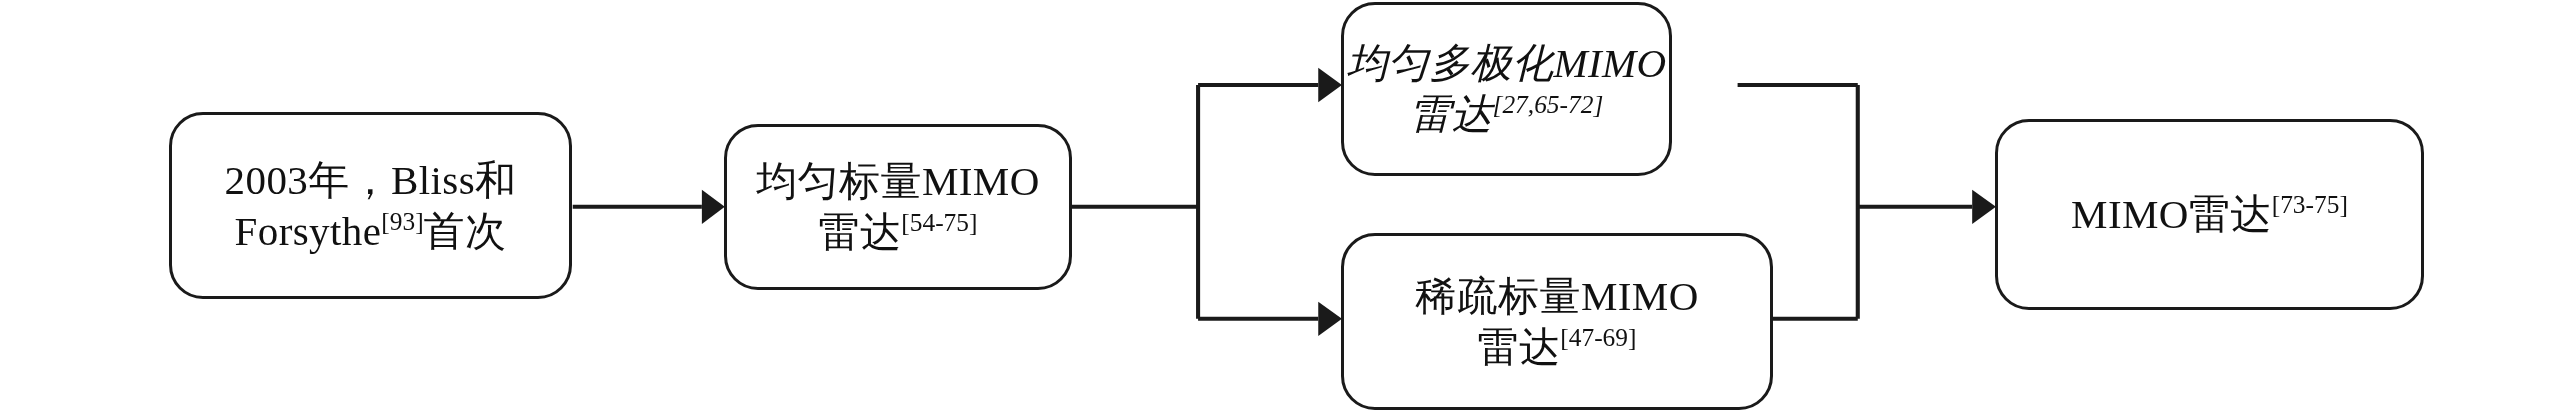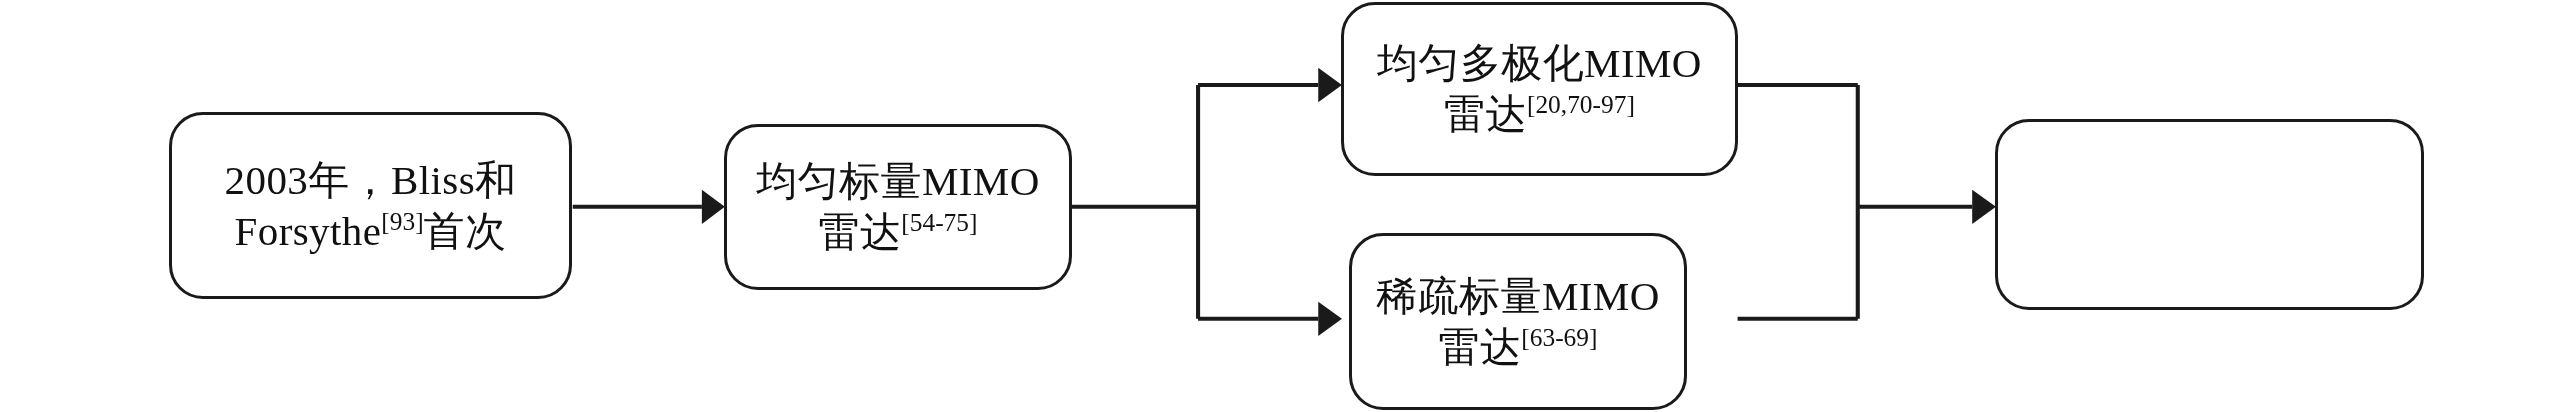--- a/index.html
+++ b/index.html
@@ -92,27 +92,28 @@
   <div class="node" style="left:169px; top:112px; width:403px; height:187px;">
     <span class="node-line">2003年，Bliss和</span>
     <span class="node-line"><span>Forsythe</span><span class="cite">[93]</span><span>首次</span></span>
   </div>
 
   <div class="node" style="left:724px; top:124px; width:348px; height:166px;">
     <span class="node-line">均匀标量MIMO</span>
     <span class="node-line"><span>雷达</span><span class="cite">[54-75]</span></span>
   </div>
 
-  <div class="node" style="left:1341px; top:1.6px; width:397px; height:174px;">
+  <div class="node" style="left:1341px; top:1.6px; width:331px; height:174px;font-style:italic;">
     <span class="node-line">均匀多极化MIMO</span>
-    <span class="node-line"><span>雷达</span><span class="cite">[20,70-97]</span></span>
+    <span class="node-line"><span>雷达</span><span class="cite">[27,65-72]</span></span>
   </div>
 
-  <div class="node" style="left:1341px; top:233px; width:338px; height:177px;margin-left:8px;">
+  <div class="node" style="left:1341px; top:233px; width:432px; height:177px;">
     <span class="node-line">稀疏标量MIMO</span>
-    <span class="node-line"><span>雷达</span><span class="cite">[63-69]</span></span>
+    <span class="node-line"><span>雷达</span><span class="cite">[47-69]</span></span>
   </div>
 
   <div class="node" style="left:1995px; top:119px; width:429px; height:191px;">
+    <span class="node-line"><span>MIMO雷达</span><span class="cite">[73-75]</span></span>
   </div>
 
 </div>
 
 
 </body></html>

